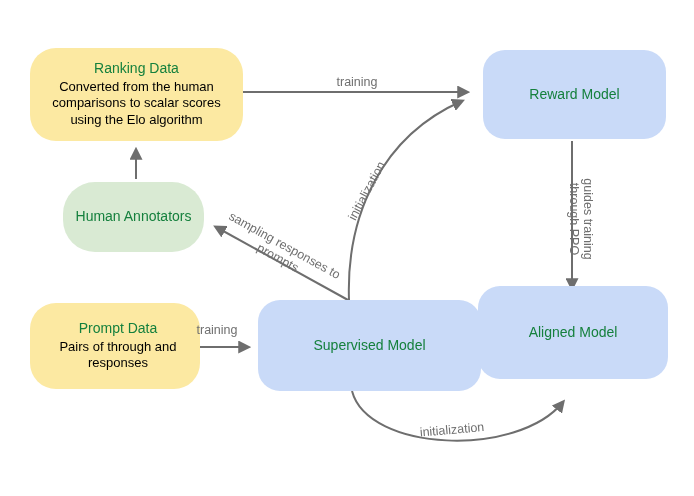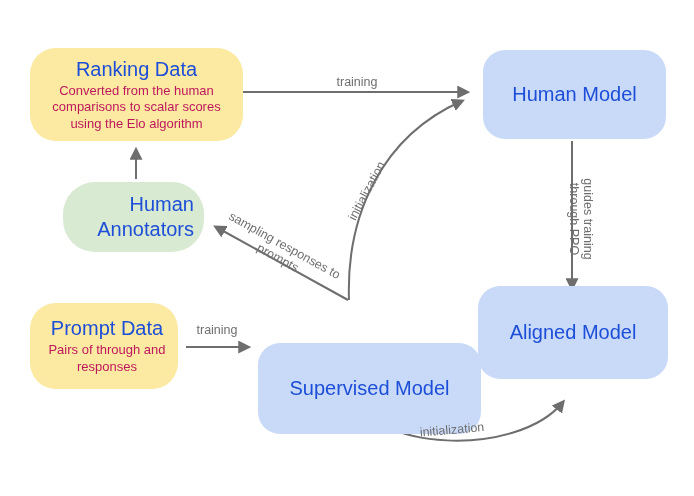--- a/index.html
+++ b/index.html
@@ -9,31 +9,31 @@
     font-family:"Liberation Sans", sans-serif;
   }
   .canvas{position:absolute;inset:0;width:694px;height:496px;}
   svg.wires{position:absolute;left:0;top:0;width:694px;height:496px;pointer-events:none;}
 
   .node{
     position:absolute;
     display:flex;flex-direction:column;justify-content:center;align-items:center;
     text-align:center;color:#141414;box-sizing:border-box;padding:4px 10px;
   }
-  .node .title{font-size:20px;line-height:1.25;color:#1d4ed8;}
-  .node .subtitle{font-size:13px;line-height:1.28;color:#be185d;margin-top:1px;}
+  .node .title{font-size:14px;line-height:1.25;color:#15803d;}
+  .node .subtitle{font-size:13px;line-height:1.28;color:#000000;margin-top:1px;}
 
   .node.yellow{background:var(--yellow,#fce9a2);border-radius:26px;}
   .node.green {background:var(--green,#d9ead3);border-radius:32px;}
   .node.blue  {background:var(--blue,#c9daf8);border-radius:22px;}
 
   #node-ranking   {left:30px; top:48px;  width:213px;height:93px;}
   #node-human     {left:63px; top:182px; width:141px;height:70px;text-align:right;}
-  #node-prompt    {left:30px; top:303px; width:148px;height:86px;padding-left:16px;}
-  #node-supervised{left:258px;top:300px; width:223px;height:91px;margin-top:43px;}
+  #node-prompt    {left:30px; top:303px; width:170px;height:86px;padding-left:16px;}
+  #node-supervised{left:258px;top:300px; width:223px;height:91px;}
   #node-reward    {left:483px;top:50px;  width:183px;height:89px;}
   #node-aligned   {left:478px;top:286px; width:190px;height:93px;}
 
   .edge-label{
     position:absolute;
     font-size:12.5px;line-height:1.15;color:#6f6f6f;
     white-space:nowrap;text-align:center;
     transform:translate(-50%,-50%);
   }
   .edge-label.wrap{white-space:normal;}
@@ -79,21 +79,21 @@
   <div class="node yellow" id="node-prompt">
     <div class="title">Prompt Data</div>
     <div class="subtitle">Pairs of through and responses</div>
   </div>
 
   <div class="node blue" id="node-supervised">
     <div class="title">Supervised Model</div>
   </div>
 
   <div class="node blue" id="node-reward">
-    <div class="title">Human Model</div>
+    <div class="title">Reward Model</div>
   </div>
 
   <div class="node blue" id="node-aligned">
     <div class="title">Aligned Model</div>
   </div>
 
   <div class="edge-label" id="lbl-training-top">training</div>
 
   <div class="edge-label wrap" id="lbl-sampling">sampling responses to prompts</div>
 

